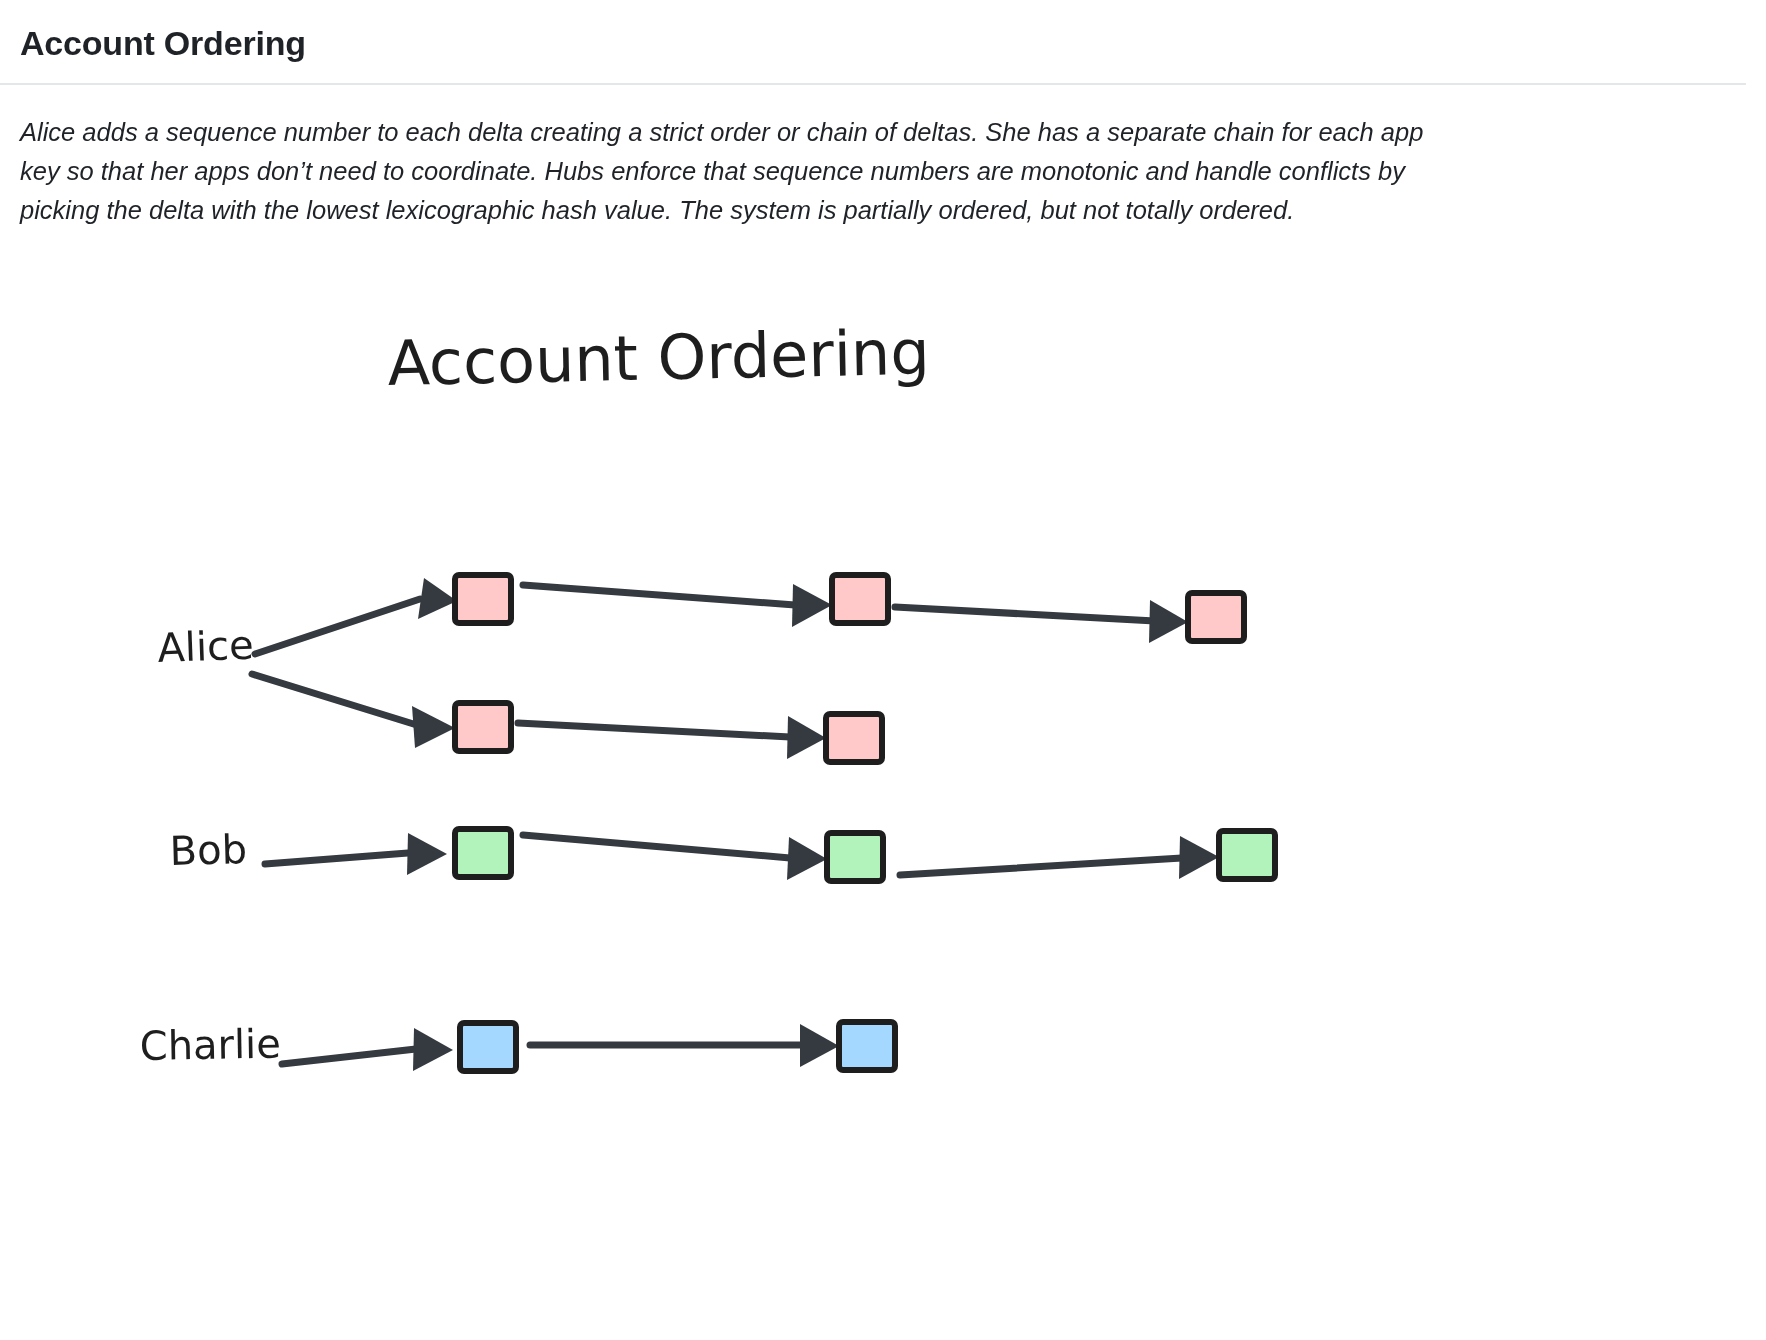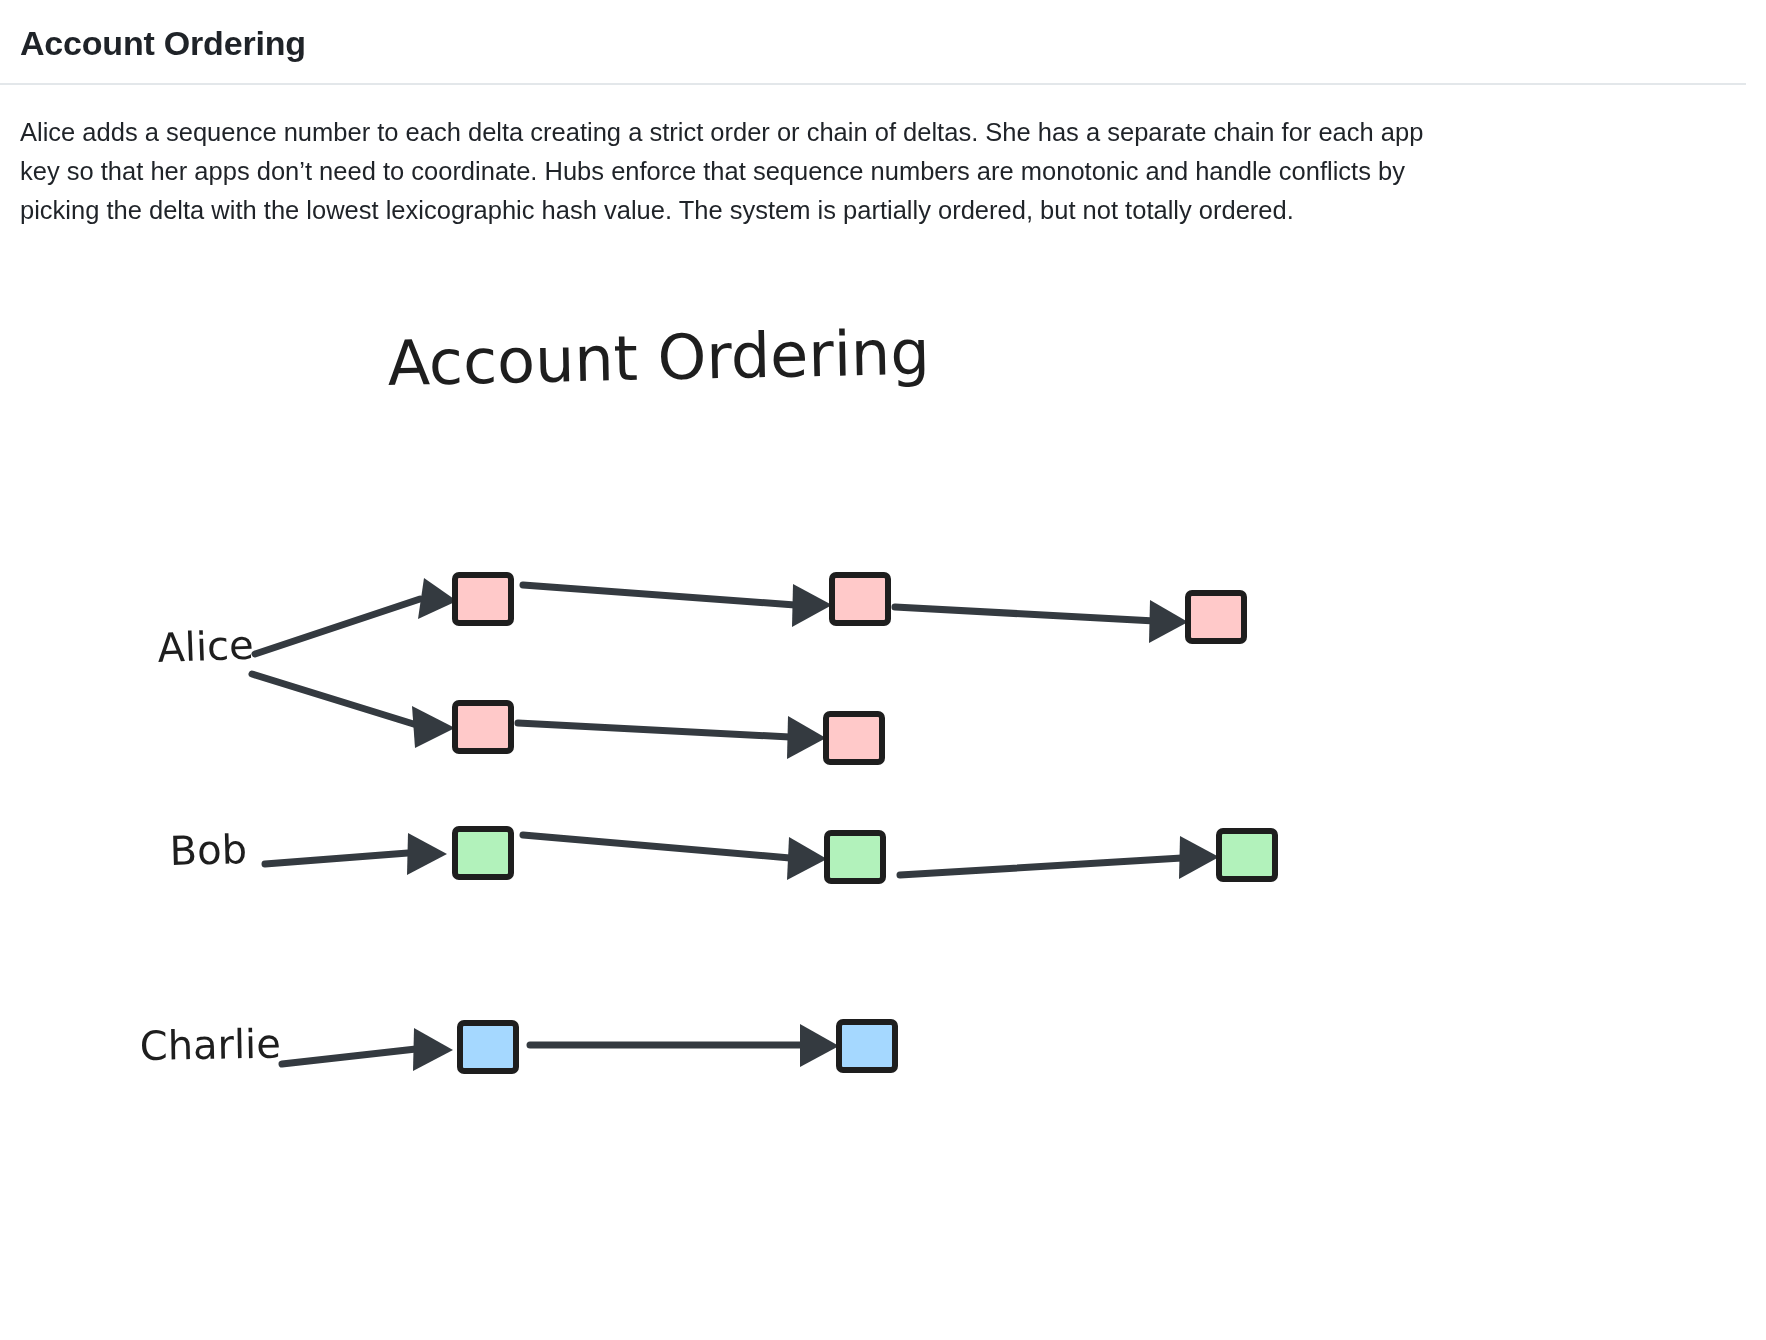--- a/index.html
+++ b/index.html
@@ -48,20 +48,21 @@
   .doc-body {
     padding: 28px 20px 0 20px;
   }
   .doc-paragraph {
     font-size: 25.5px;
     line-height: 39px;
     color: #1f2328;
     max-width: 1730px;
     margin: 0;
     font-family: "Liberation Sans", sans-serif;
+    font-style: italic;
   }
 
   
   .diagram-wrap {
     position: relative;
     margin-top: 20px;
     width: 1766px;
     height: 1010px;
   }
   .diagram-svg {

